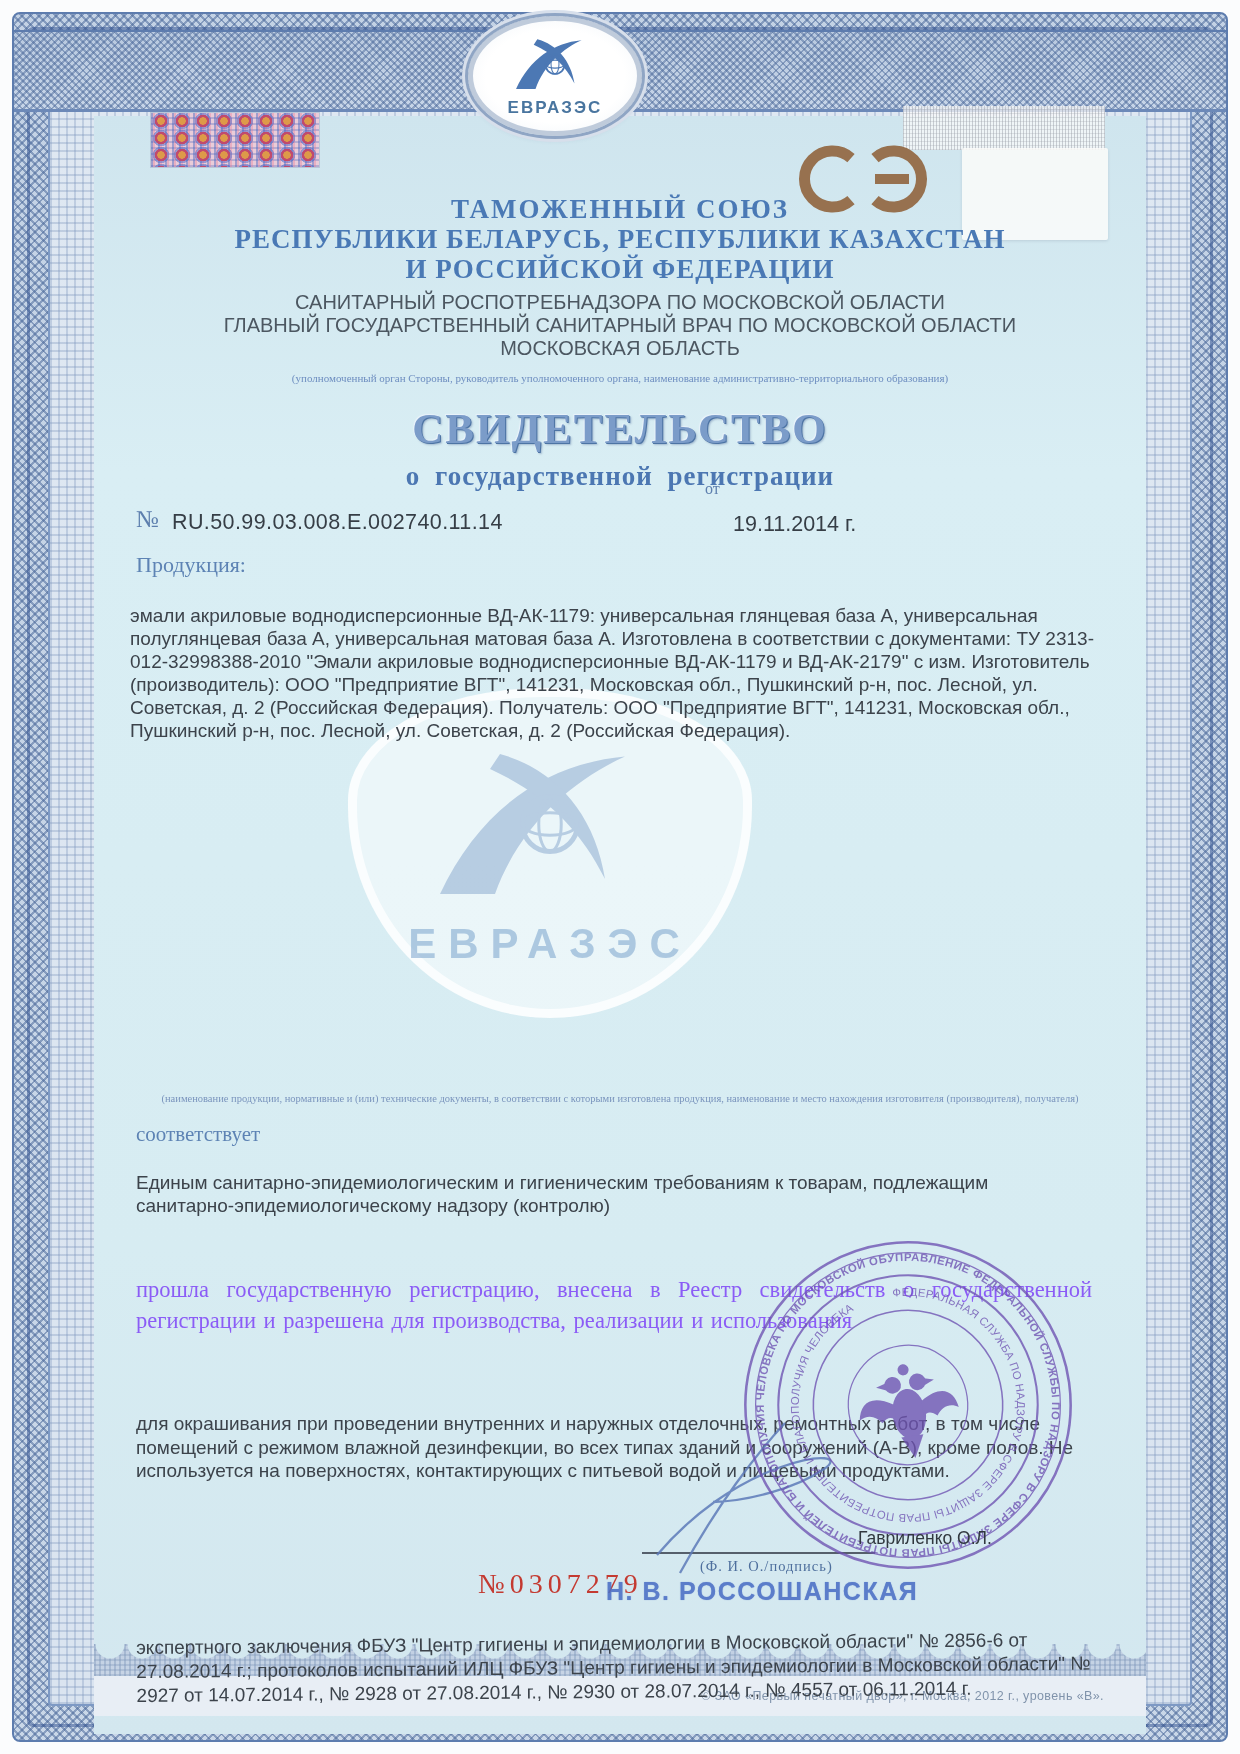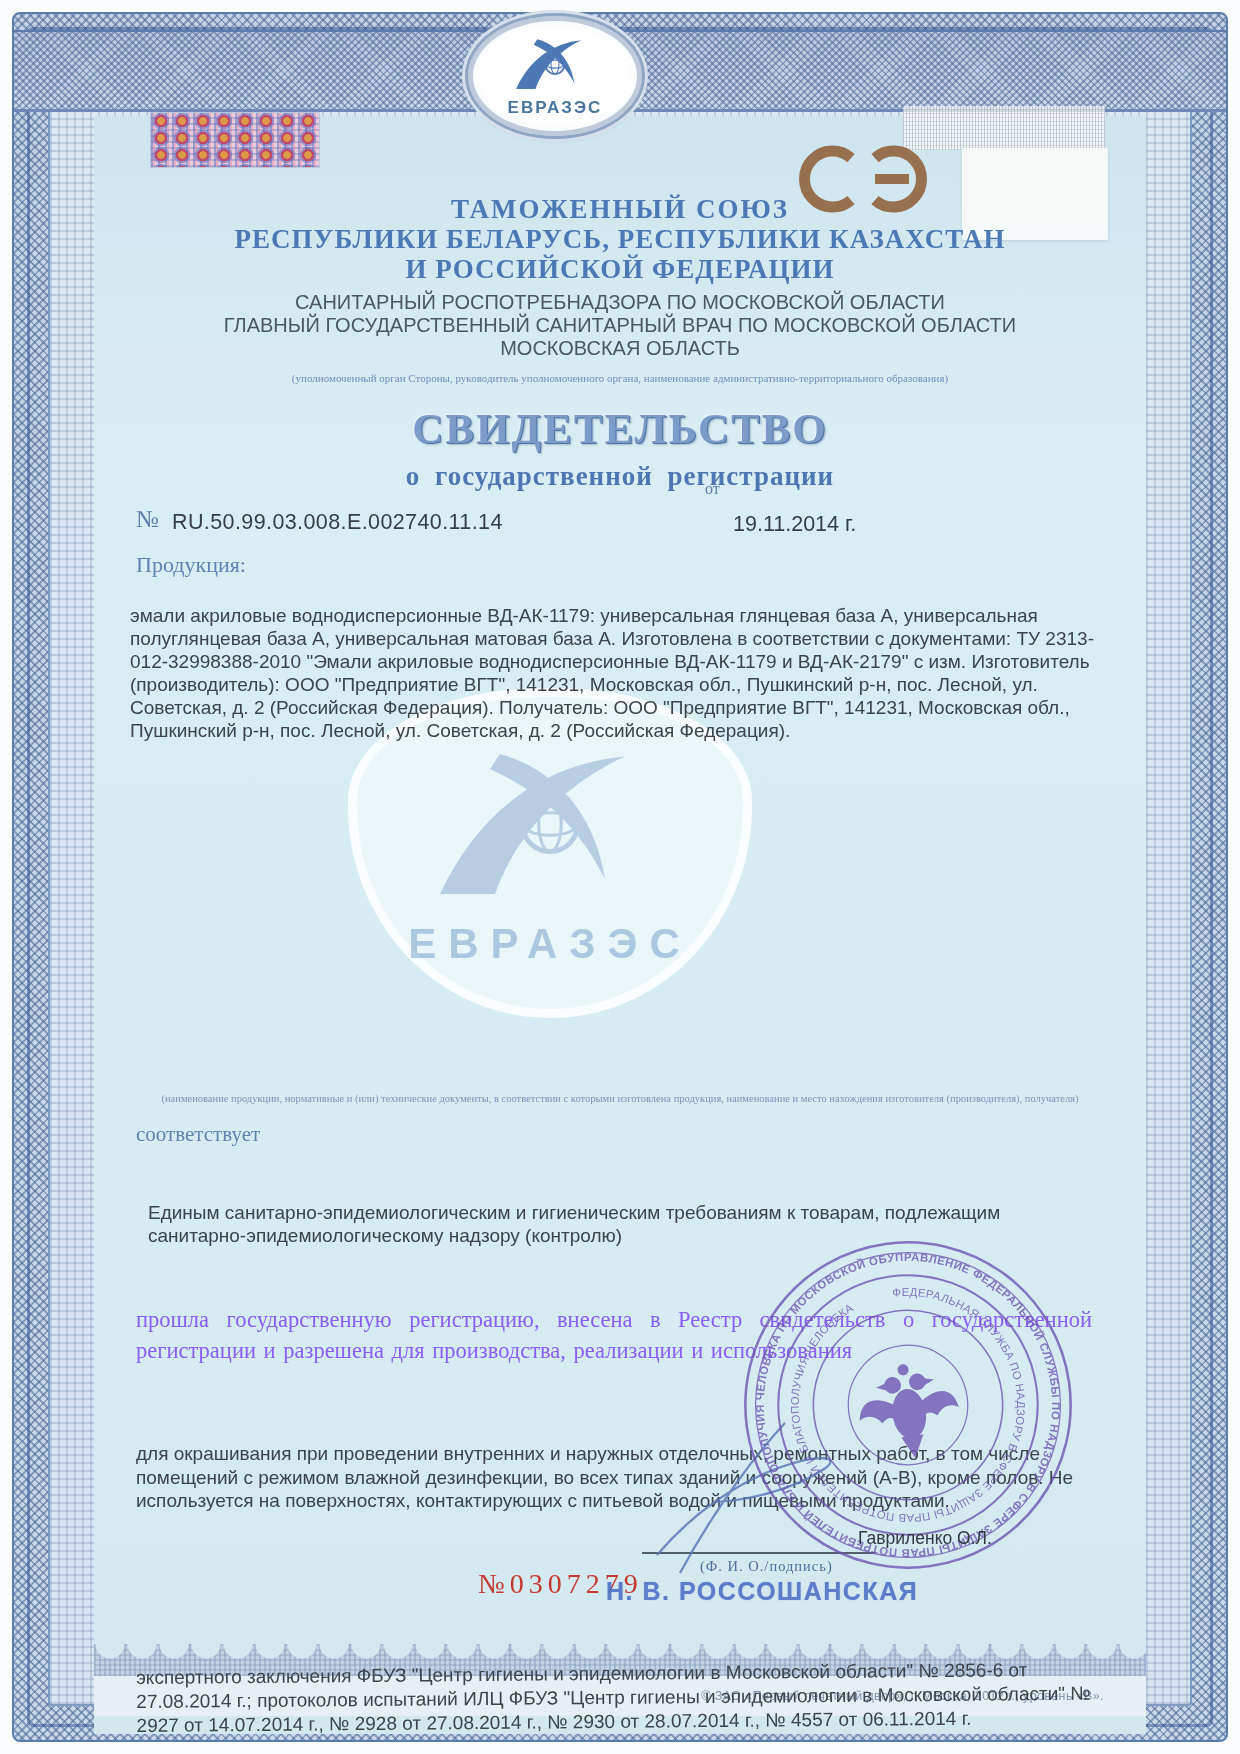--- a/index.html
+++ b/index.html
@@ -89,21 +89,21 @@
 
   
   .blue-serif { color:#8b5cf6; font-size:22.5px; line-height:31px; text-align:justify; word-spacing:2px; }
   .dark-sans { font-family:"Liberation Sans",sans-serif; color:#3c434b; font-size:19px; line-height:23px; }
 
   .product-label { position:absolute; left:136px; top:552px; font-size:22px; color:#5d83b4; }
   .product-text { position:absolute; left:130px; top:578px; width:975px; }
   .body-footnote { position:absolute; left:108px; top:929px; width:1024px; text-align:center;
     font-size:10.5px; color:#7a94bd; }
   .conforms-label { position:absolute; left:136px; top:947px; font-size:21px; color:#5d83b4; }
-  .conforms-text { position:absolute; left:148px; top:971px; width:930px;margin-top:30px; }
+  .conforms-text { position:absolute; left:136px; top:971px; width:930px; }
   .registered-par { position:absolute; left:136px; top:1028px; width:956px; }
   .usage-par { position:absolute; left:136px; top:1104px; width:965px; line-height:23.5px; }
   .basis-par { position:absolute; left:136px; top:1181px; width:956px; }
   .documents-par { position:absolute; left:136px; top:1257px; width:990px; line-height:24px;
     transform:rotate(-.5deg); transform-origin:left top; }
 
   
   .watermark { position:absolute; left:348px; top:688px; width:404px; height:330px;
     background:rgba(255,255,255,.48); border:9px solid rgba(255,255,255,.75);
     border-radius:48% 48% 50% 50% / 34% 34% 64% 64%;

